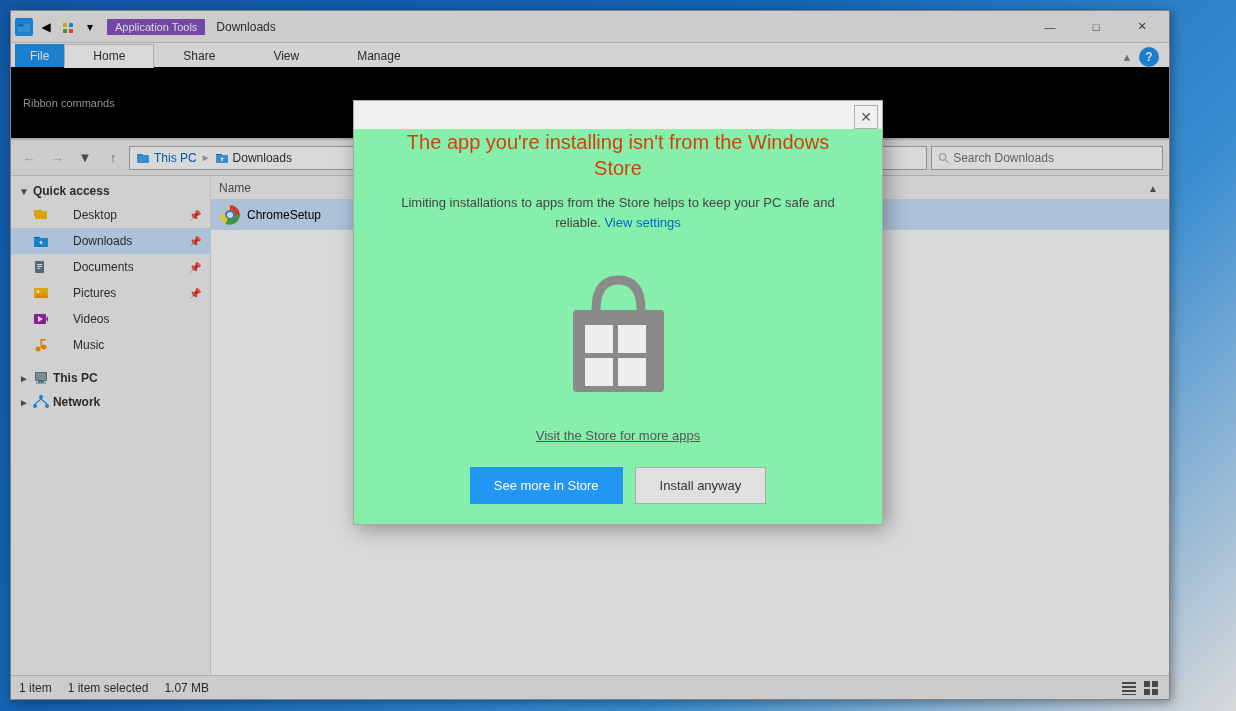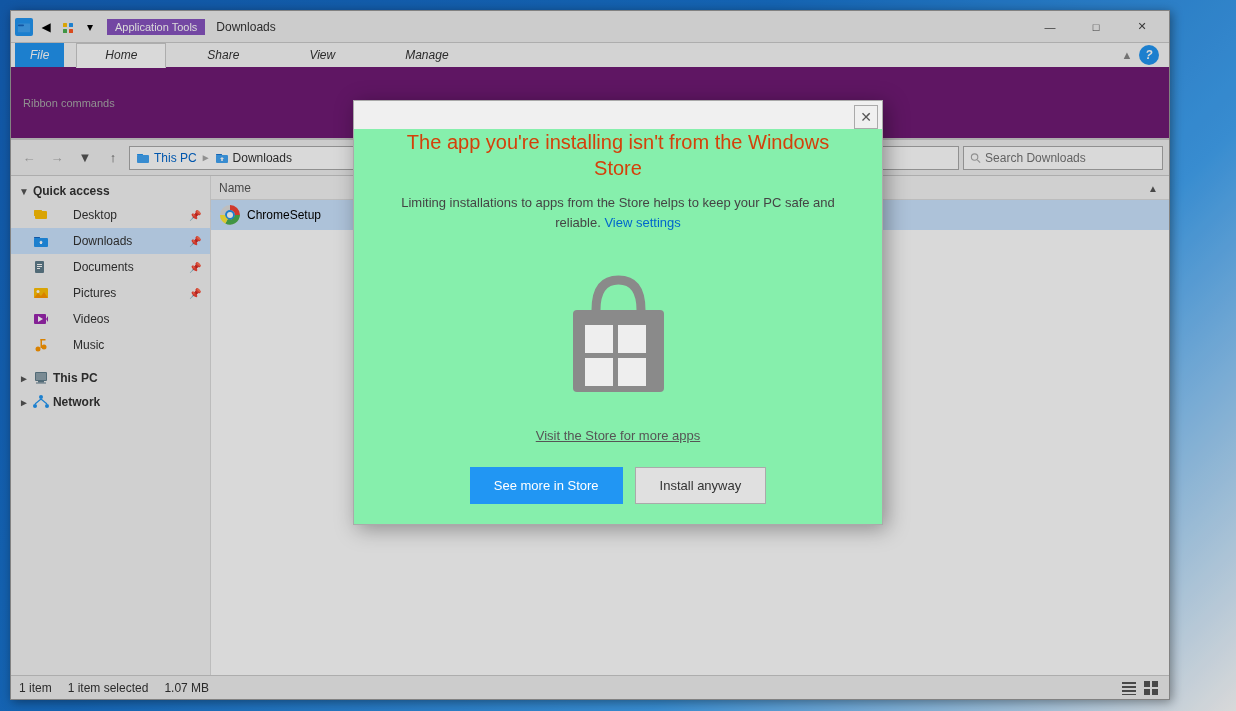--- a/index.html
+++ b/index.html
@@ -118,24 +118,24 @@
 
     
     .ribbon {
       background: #f8f8f8;
       border-bottom: 1px solid #ccc;
       flex-shrink: 0;
     }
 
     .ribbon-tabs {
       display: flex;
+      align-items: flex-end;
       height: 24px;
       padding: 0 4px;
-      gap: 12px;
-      font-style: italic;
+      gap: 0;
     }
 
     .ribbon-tab {
       padding: 4px 28px;
       font-size: 12px;
       color: #333;
       cursor: pointer;
       border: 1px solid transparent;
       border-bottom: none;
       background: transparent;
@@ -148,21 +148,21 @@
       margin-bottom: -1px;
     }
 
     .ribbon-tab.file-tab {
       background: #2196f3;
       color: white;
       padding: 4px 14px;
     }
 
     .ribbon-content {
-      background: #701a75;
+      background: #000000;
       height: 72px;
       border-bottom: 1px solid #ccc;
       display: flex;
       align-items: center;
       padding: 4px 8px;
     }
 
     
     .address-bar-row {
       display: flex;
@@ -200,21 +200,21 @@
       color: #333;
       gap: 4px;
     }
 
     .breadcrumb-arrow {
       color: #aaa;
       font-size: 10px;
     }
 
     .search-box {
-      width: 200px;
+      width: 232px;
       height: 24px;
       border: 1px solid #aaa;
       display: flex;
       align-items: center;
       padding: 0 6px;
       background: white;
       gap: 4px;
     }
 
     .search-box input {

